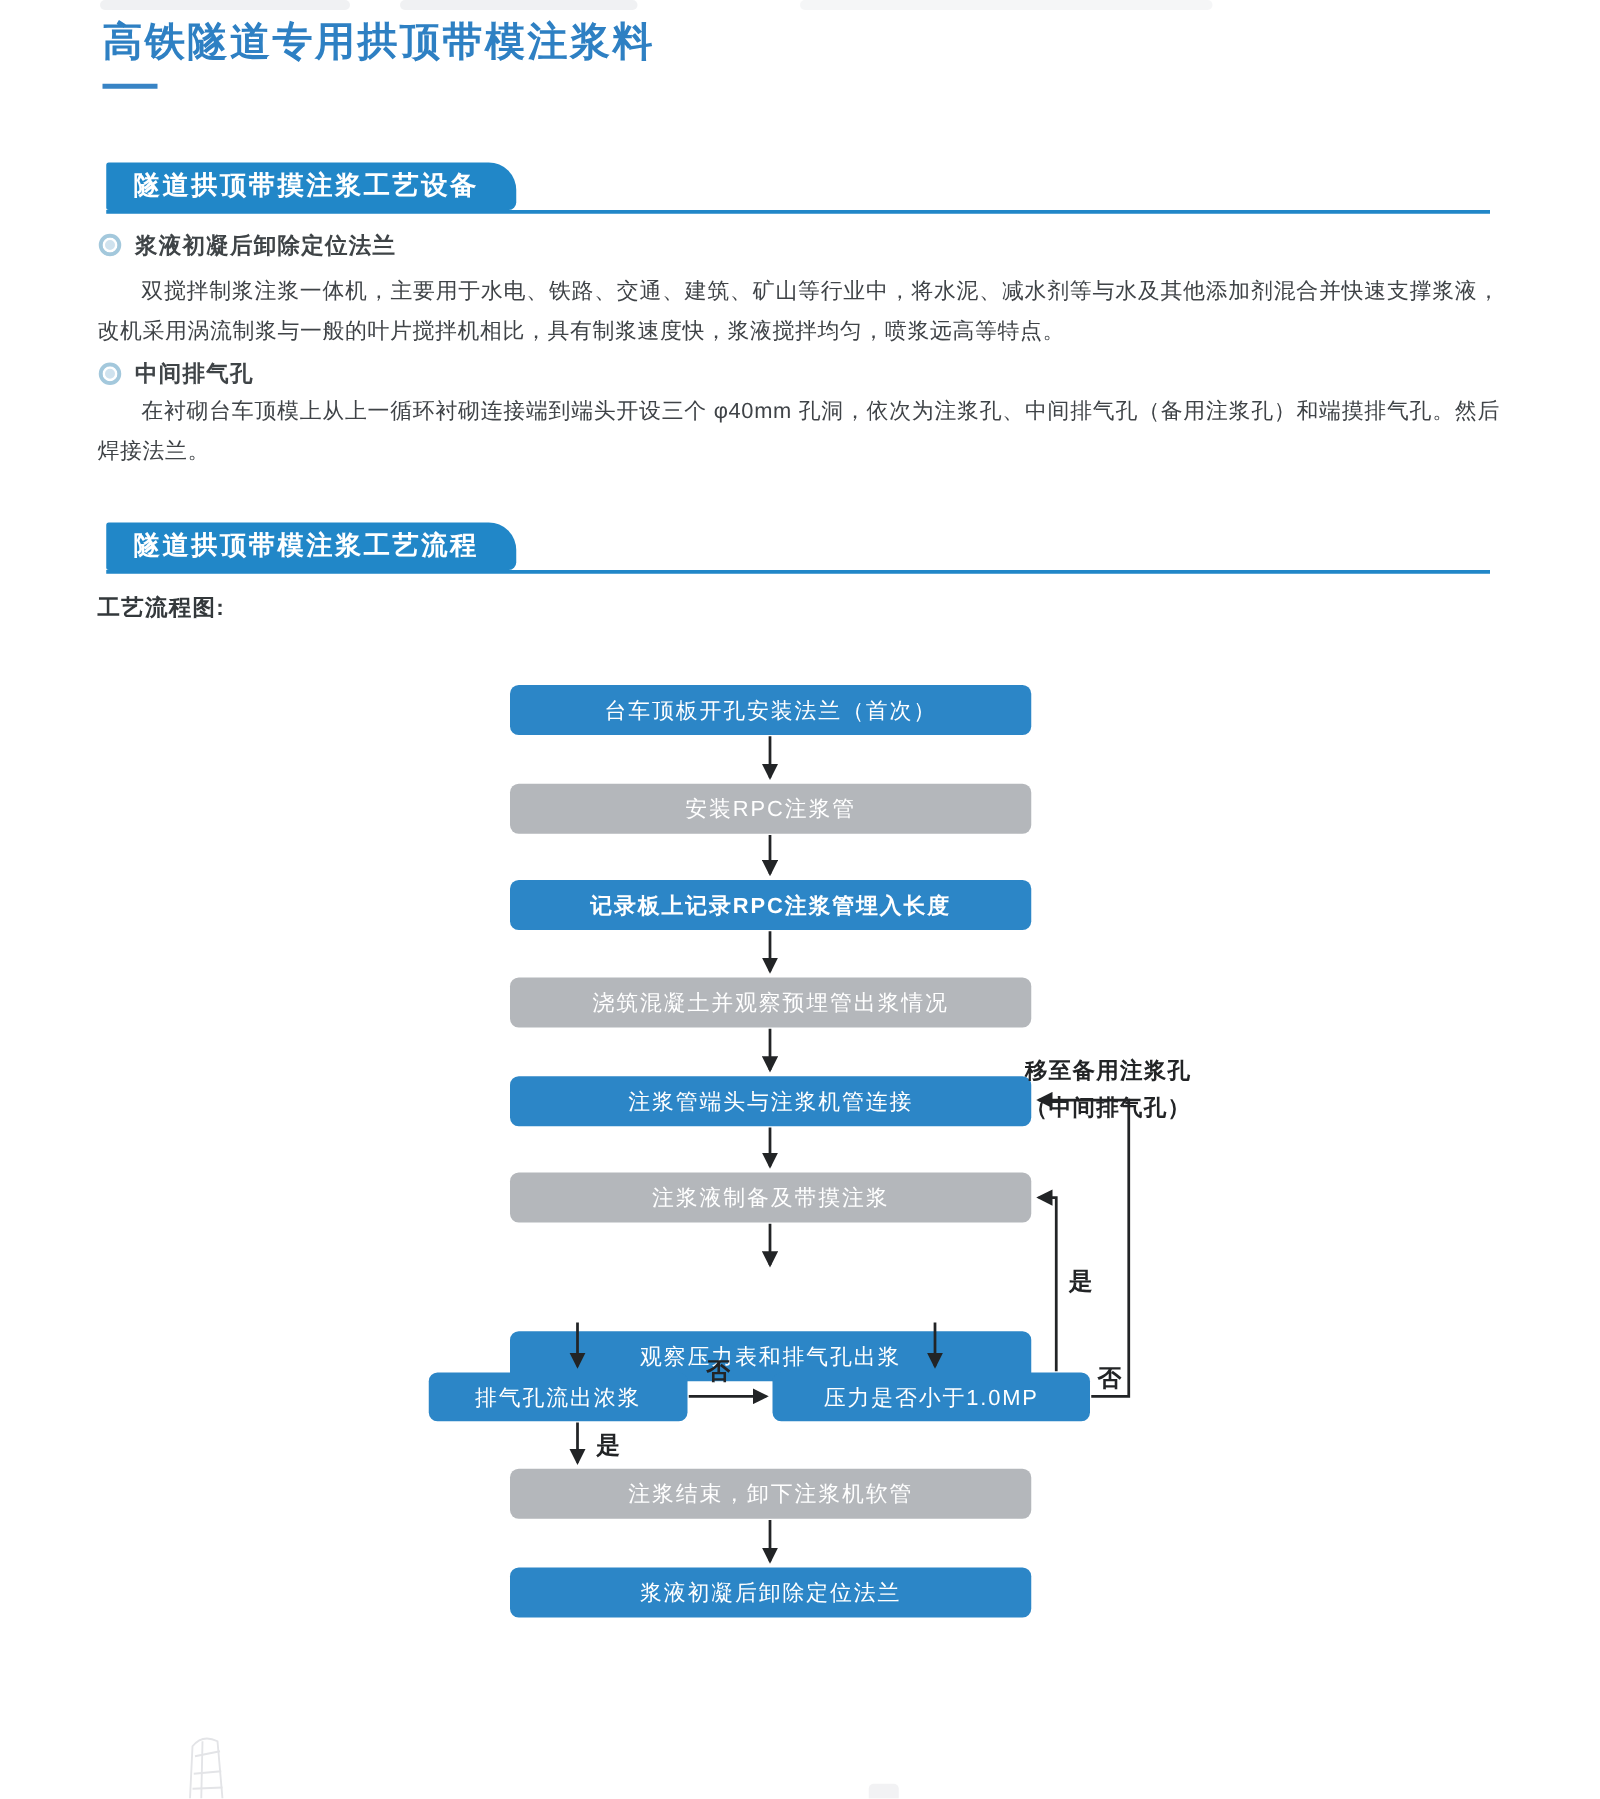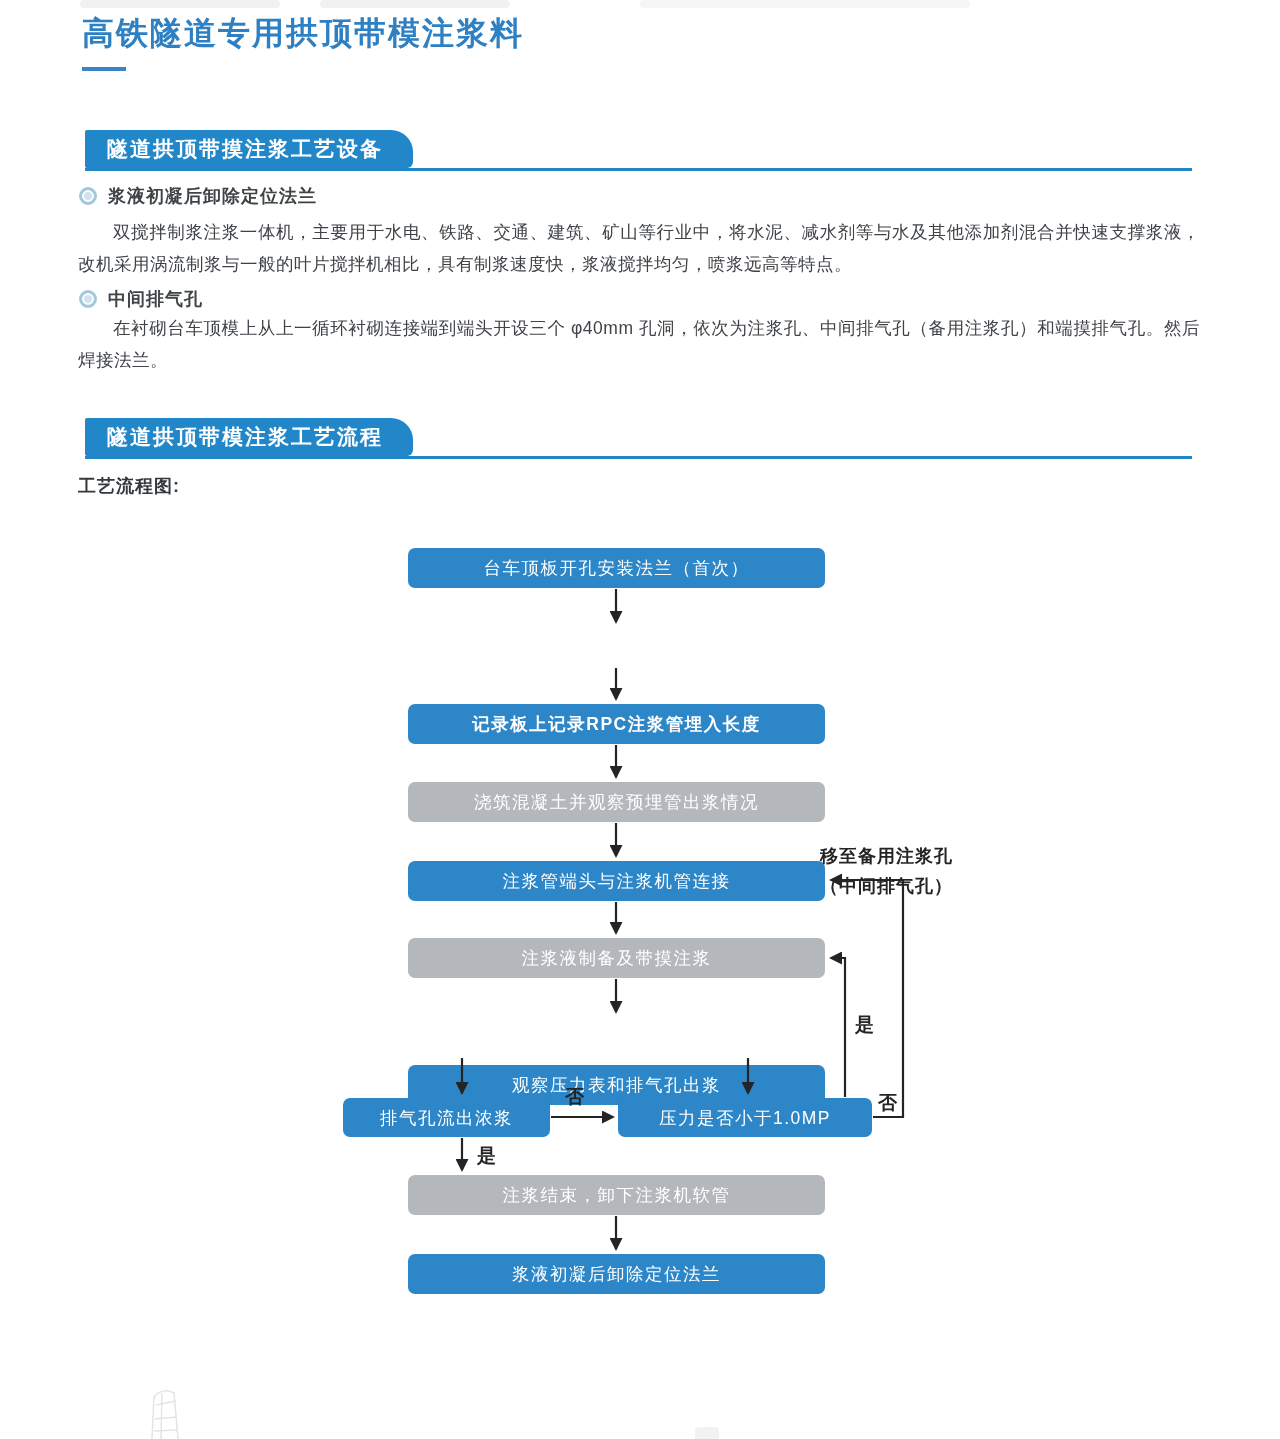--- a/index.html
+++ b/index.html
@@ -64,20 +64,21 @@
   </div>
   <p class="para" style="top:312px;">在衬砌台车顶模上从上一循环衬砌连接端到端头开设三个 φ40mm 孔洞，依次为注浆孔、中间排气孔（备用注浆孔）和端摸排气孔。然后焊接法兰。</p>
 
   <div class="banner-row" style="top:418px;">
     <div class="banner">隧道拱顶带模注浆工艺流程</div>
   </div>
 
   <div class="flow-label">工艺流程图:</div>
 
   <div class="node blue main-node" style="top:548px;">台车顶板开孔安装法兰（首次）</div>
+  <div class="node gray main-node" style="top:627px;">安装RPC注浆管</div>
   <div class="node blue main-node" style="top:704px;font-weight:bold;">记录板上记录RPC注浆管埋入长度</div>
   <div class="node gray main-node" style="top:782px;">浇筑混凝土并观察预埋管出浆情况</div>
   <div class="node blue main-node" style="top:861px;">注浆管端头与注浆机管连接</div>
   <div class="node gray main-node" style="top:938px;">注浆液制备及带摸注浆</div>
   <div class="node blue main-node" style="top:1017px;margin-top:48px;">观察压力表和排气孔出浆</div>
   <div class="node blue" style="left:343px;top:1098px;width:207px;height:39px;">排气孔流出浓浆</div>
   <div class="node blue" style="left:618px;top:1098px;width:254px;height:39px;">压力是否小于1.0MP</div>
   <div class="node gray main-node" style="top:1175px;">注浆结束，卸下注浆机软管</div>
   <div class="node blue main-node" style="top:1254px;">浆液初凝后卸除定位法兰</div>
 

